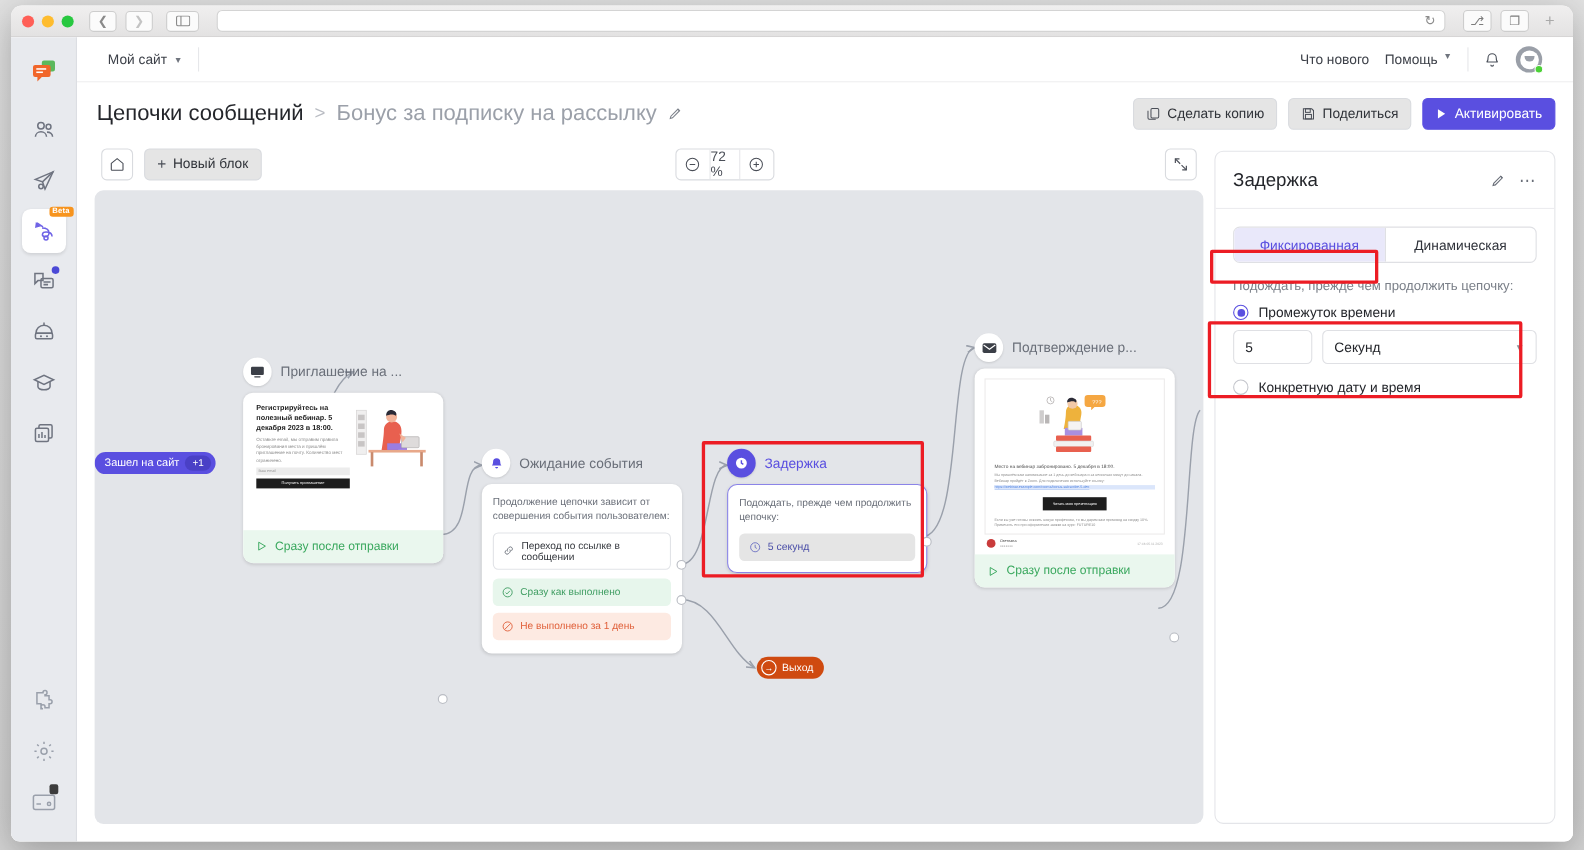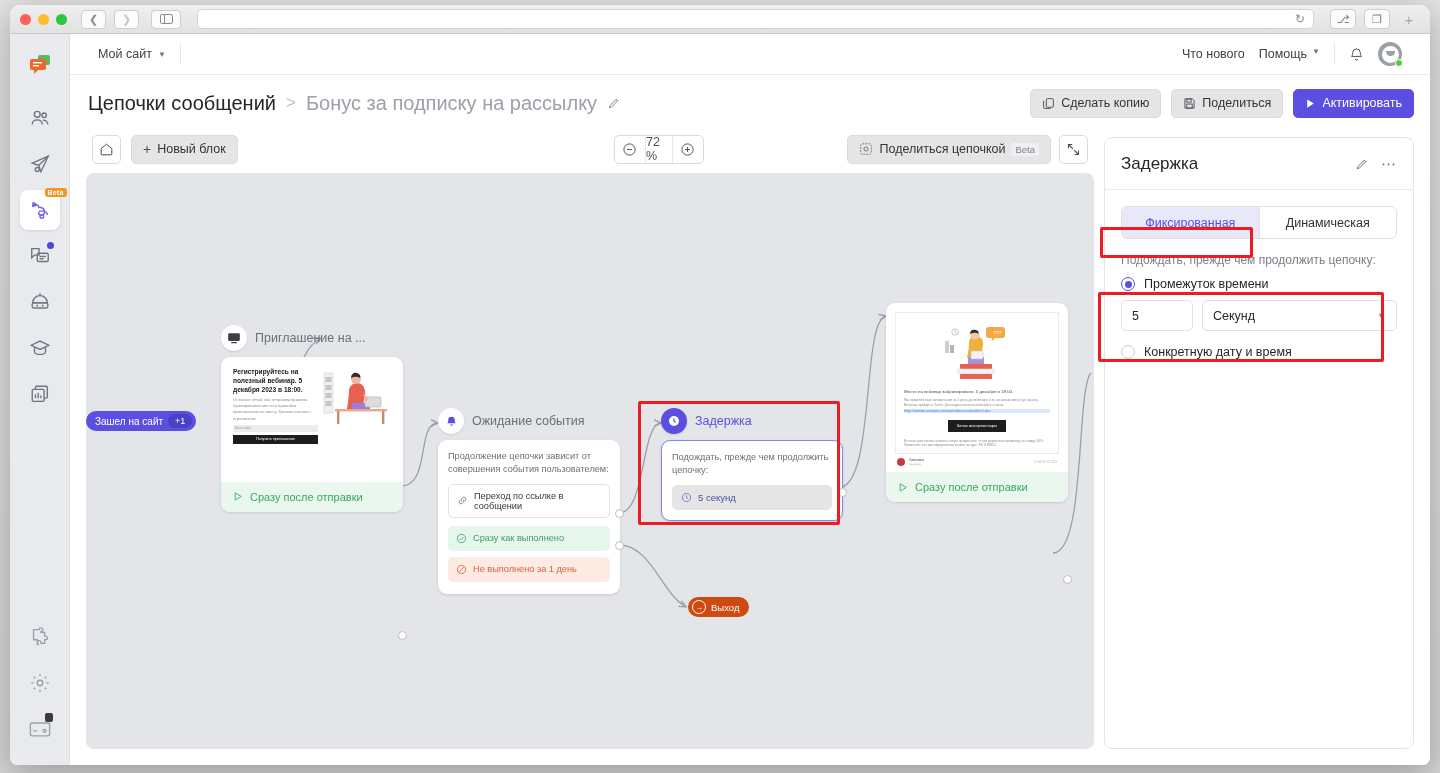--- a/index.html
+++ b/index.html
@@ -442,30 +442,20 @@
               <div class="zv">72 %</div>
               <div class="zb">
                 <svg width="15" height="15" viewBox="0 0 24 24" fill="none" stroke="#4a4e57" stroke-width="1.5">
                       <circle cx="12" cy="12" r="9"></circle>
                       <line x1="8" y1="12" x2="16" y2="12"></line>
                       <line x1="12" y1="8" x2="12" y2="16"></line>
                     </svg>
               </div>
             </div>
             <div class="mid-right">
-              <div class="btn">
-                <span>
-                  <svg width="14" height="14" viewBox="0 0 24 24" fill="none" stroke="#6a6f79" stroke-width="1.6" stroke-dasharray="3 2">
-                        <rect x="3" y="3" width="18" height="18" rx="3"></rect>
-                        <circle cx="12" cy="12" r="3.5" stroke-dasharray="0"></circle>
-                      </svg>
-                </span>
-                <span>Поделиться цепочкой</span>
-                <span class="beta-pill">Beta</span>
-              </div>
               <div class="sqbtn">
                 <svg width="15" height="15" viewBox="0 0 24 24" fill="none" stroke="#4a4e57" stroke-width="1.7">
                       <path d="M10 4H4v6"></path>
                       <path d="M4 4l7 7"></path>
                       <path d="M14 20h6v-6"></path>
                       <path d="M20 20l-7-7"></path>
                     </svg>
               </div>
             </div>
           </div>
@@ -608,20 +598,29 @@
                           <path d="M12 7v5.4l3.4 2"></path>
                         </svg>
                   </span>
                   <span>5 секунд</span>
                 </div>
               </div>
               <div class="port" style="left:177px;top:80px;"></div>
             </div>
 
             <div class="node" style="left:800px;top:130px;width:182px;">
+              <div class="nodehead">
+                <div class="nodeicon">
+                  <svg width="15" height="15" viewBox="0 0 24 24" fill="#3b3f47">
+                        <rect x="2" y="5" width="20" height="14" rx="2.5"></rect>
+                        <path d="M3.5 7.5 12 13.5l8.5-6" fill="none" stroke="#fff" stroke-width="1.8"></path>
+                      </svg>
+                </div>
+                <div class="nodetitle">Подтверждение р...</div>
+              </div>
               <div class="card">
                 <div style="padding:9px 9px 0 9px;">
                   <div style="border:1px solid #edecec;padding:8px 8px 5px 8px;">
                     <div style="display:flex;justify-content:center;">
                       <svg width="80" height="62" viewBox="0 0 80 62">
                         <circle cx="18" cy="11" r="3.2" fill="none" stroke="#b9b6b6" stroke-width="0.8"></circle>
                         <path d="M18 8.8v2.4l1.6 1" stroke="#b9b6b6" stroke-width="0.8" fill="none"></path>
                         <path d="M52 6h13a3 3 0 0 1 3 3v5a3 3 0 0 1-3 3h-7l-3 3v-3h-3a3 3 0 0 1-3-3V9a3 3 0 0 1 3-3z" fill="#f5a742"></path>
                         <text x="56" y="14" font-size="5" fill="#fff" font-family="sans-serif">???</text>
                         <rect x="8" y="20" width="4" height="12" fill="#cfcdcd"></rect>

